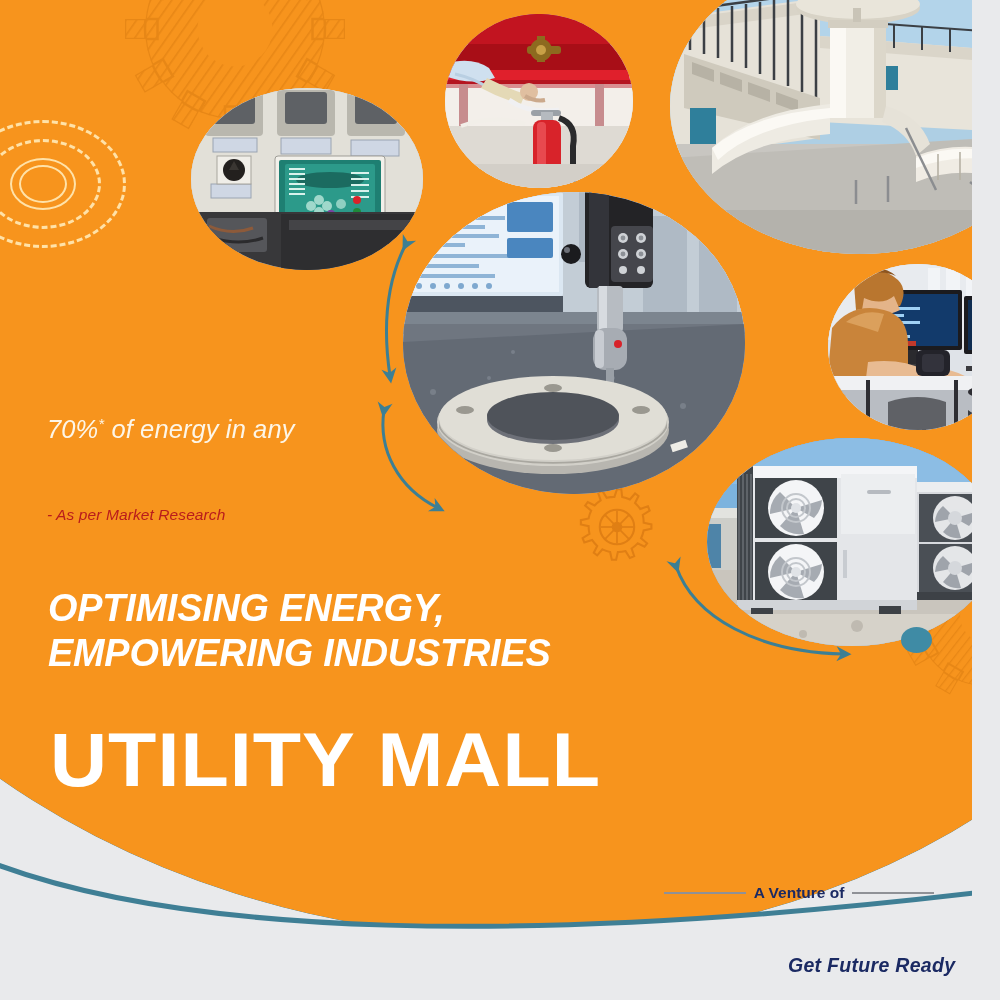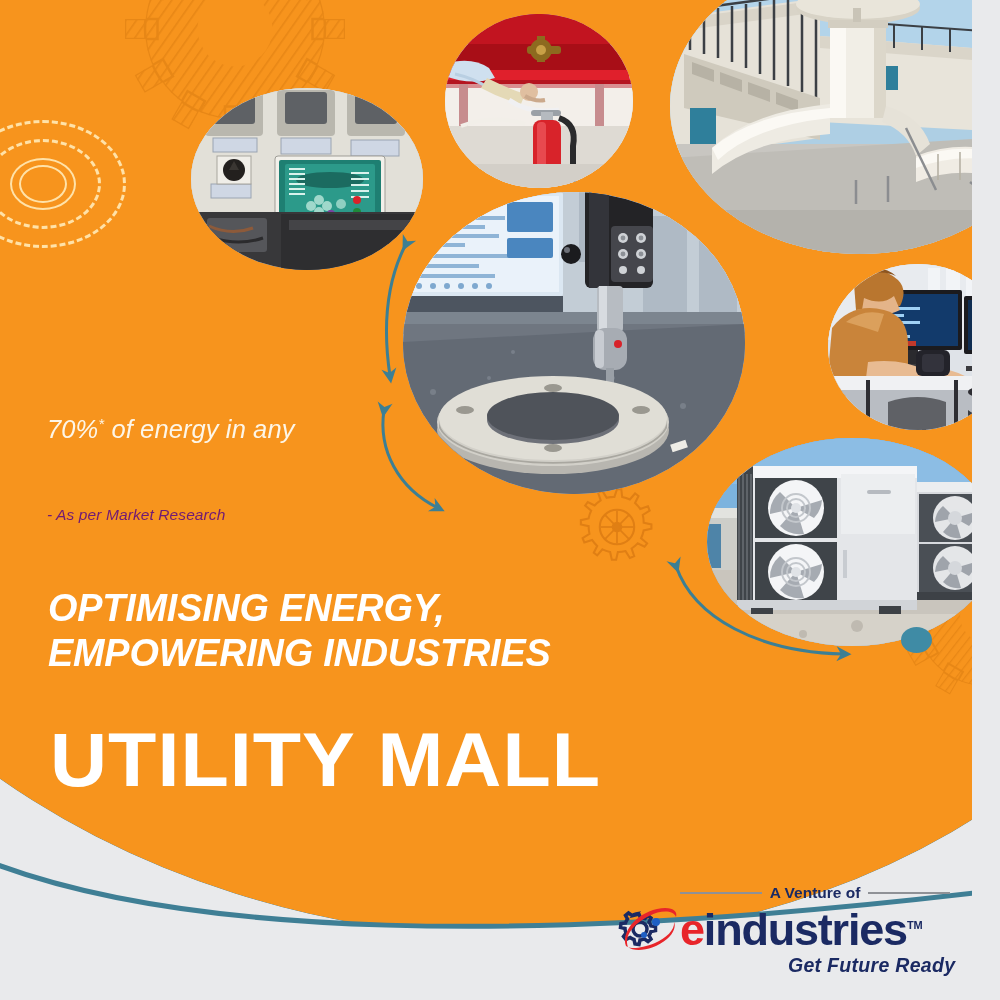--- a/index.html
+++ b/index.html
@@ -86,21 +86,21 @@
     font-size: 25.5px;
     font-style: italic;
     line-height: 1.26;
     letter-spacing: .1px;
     font-weight: 400;
   }
   .stat sup { font-size: 15px; vertical-align: super; }
   .stat-src {
     position: absolute;
     left: 47px; top: 506px;
-    color: #701a75;
+    color: #b91c1c;
     font-size: 15.5px;
     font-style: italic;
     letter-spacing: .1px;
   }
 
   .headline {
     position: absolute;
     left: 48px; top: 585px;
     width: 700px;
     color: #ffffff;
@@ -127,21 +127,21 @@
   }
 
   
   .footer {
     position: absolute;
     left: 618px; top: 884px;
     width: 360px; height: 100px;
   }
   .venture-row {
     position: absolute;
-    left: 62px; top: 0;
+    left: 46px; top: 0;
     width: 270px;
     display: flex;
     align-items: center;
     gap: 8px;
   }
   .venture-line { flex: 1; height: 2px; background: #8f9196; }
   .venture-text {
     color: #1b2a63;
     font-size: 15.5px;
     font-weight: bold;
@@ -742,30 +742,17 @@
 
   <div class="brand-title">UTILITY MALL</div>
 
   <div class="footer">
     <div class="venture-row">
       <span class="venture-line"></span>
       <span class="venture-text">A Venture of</span>
       <span class="venture-line"></span>
     </div>
 
-    <div class="logo-row">
-      <svg class="logo-mark" viewBox="0 0 120 100">
-        <g fill="none" stroke="#1b2a63" stroke-width="7">
-          <path d="M34 22 l8 -2 3 8 a24 24 0 0 1 9 1 l6 -6 6 5 -4 8 a24 24 0 0 1 4 8 l9 1 0 8 -9 2 a24 24 0 0 1 -4 8 l4 7 -6 5 -7 -5 a24 24 0 0 1 -9 2 l-2 9 -8 -1 -2 -9 a24 24 0 0 1 -8 -4 l-8 4 -5 -6 5 -7 a24 24 0 0 1 -2 -9 l-9 -2 1 -8 9 -1 a24 24 0 0 1 4 -8 l-4 -7 6 -5 7 5 a24 24 0 0 1 8 -3 z"></path>
-          <circle cx="44" cy="50" r="14"></circle>
-        </g>
-        <path d="M16 84 C 6 58 34 20 78 10 C 108 4 120 14 116 26 C 110 12 86 12 62 24 C 30 40 12 64 20 86 Z" fill="#e8252a"></path>
-        <path d="M20 86 C 34 98 72 92 98 70 C 112 58 116 44 112 36 C 114 52 96 68 74 78 C 50 88 28 90 20 86 Z" fill="#e8252a"></path>
-        <circle cx="76" cy="36" r="8" fill="#1f5fc4"></circle>
-        <circle cx="52" cy="62" r="6" fill="#1f5fc4"></circle>
-      </svg>
-      <div class="wordmark"><span class="e">e</span><span class="ind">industries</span><span class="tm">TM</span></div>
-    </div>
 
     <div class="tagline">Get Future Ready</div>
   </div>
 
 </div>
 
 </body></html>

